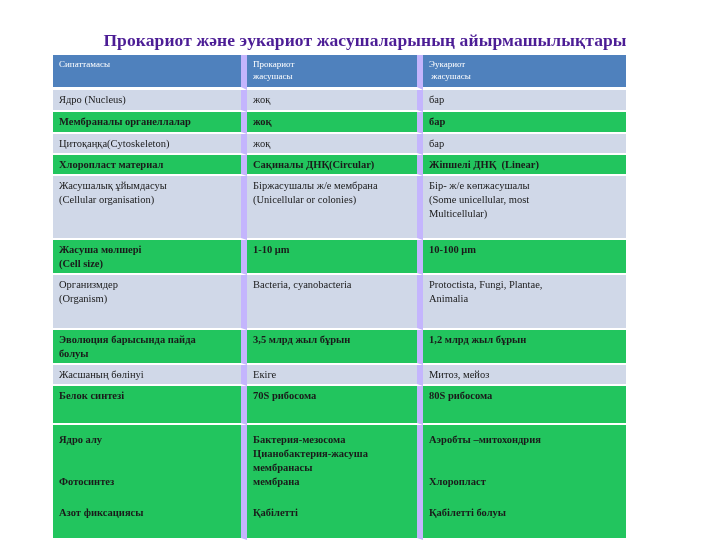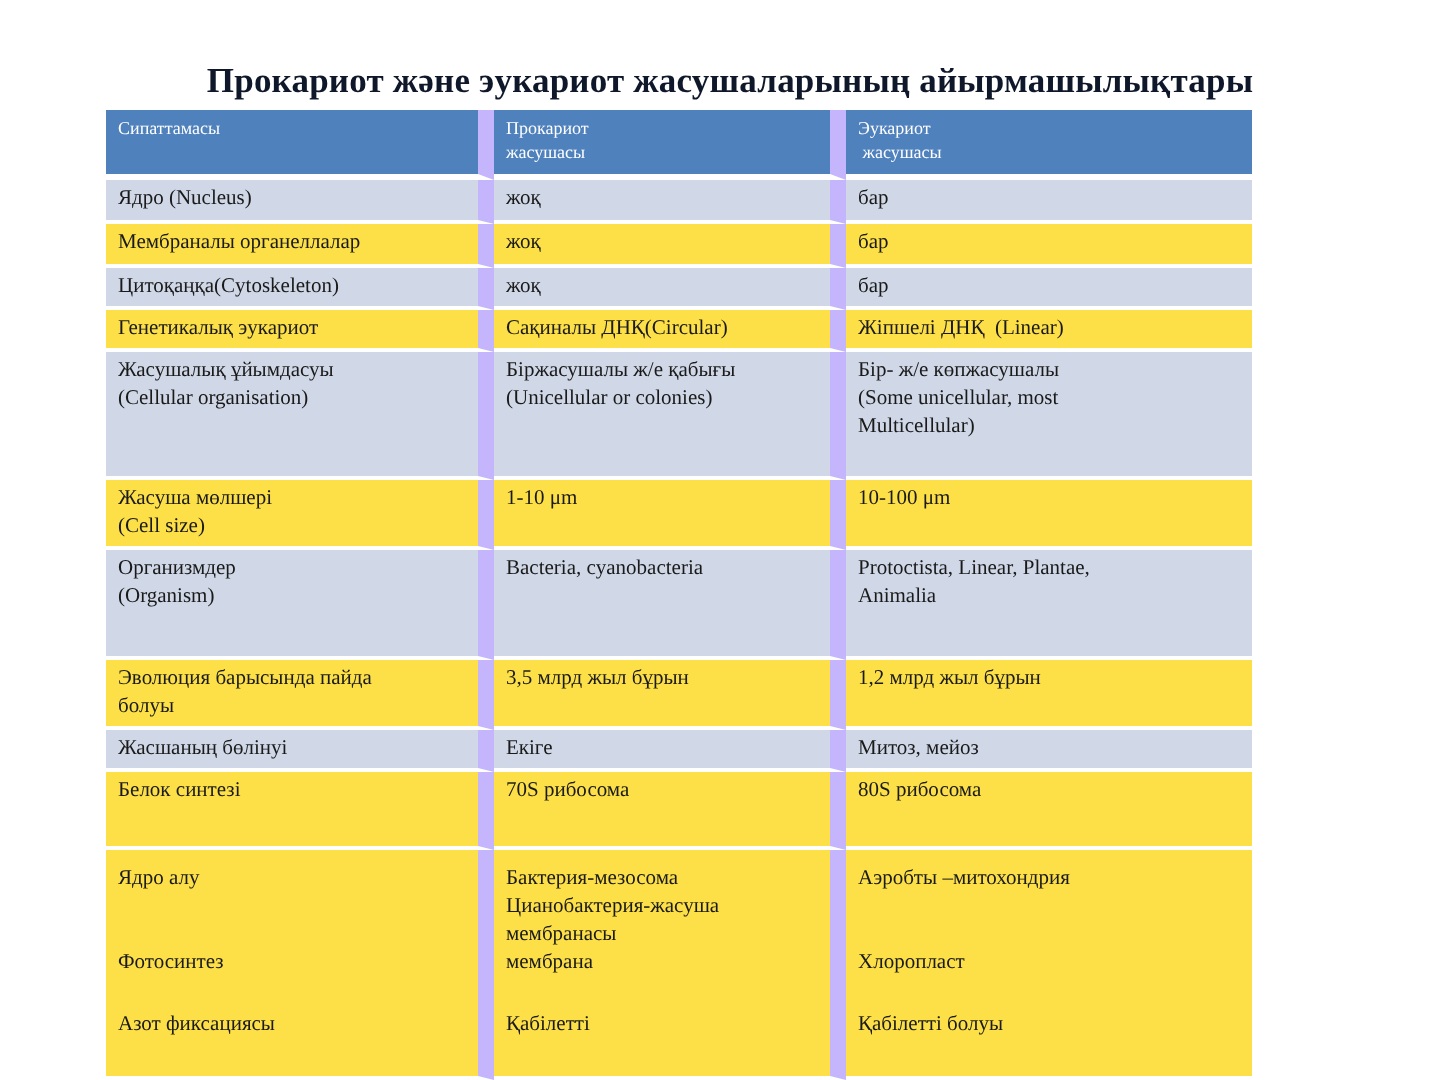--- a/index.html
+++ b/index.html
@@ -16,21 +16,21 @@
     }
     .title {
       position: absolute;
       left: 0;
       top: 30px;
       width: 720px;
       text-align: center;
       font-family: "Liberation Serif", "DejaVu Serif", serif;
       font-weight: bold;
       font-size: 17.5px;
-      color: #0f172a;
+      color: #4c1d95;
       letter-spacing: 0.1px;
       padding-left: 10px;
       box-sizing: border-box;
     }
     table.cmp {
       position: absolute;
       left: 53px;
       top: 55px;
       width: 573px;
       border-collapse: separate;
@@ -40,37 +40,37 @@
       color: #1a1a1a;
     }
     table.cmp col.c1 { width: 194px; }
     table.cmp col.c2 { width: 176px; }
     table.cmp col.c3 { width: 203px; }
     table.cmp th, table.cmp td {
       vertical-align: top;
       text-align: left;
       padding: 3px 6px 2px 6px;
       line-height: 14px;
-      border-right: 8px solid #c4b5fd;
+      border-right: 6px solid #c4b5fd;
       border-bottom: 2px solid #ffffff;
       font-weight: normal;
       overflow: hidden;
     }
     table.cmp th:last-child, table.cmp td:last-child { border-right: none; margin-left: 28px; }
     table.cmp thead th {
       background: #4f81bd;
       color: #ffffff;
       font-size: 9px;
       line-height: 12px;
       height: 27px;
       padding-top: 3px;
       border-bottom: 3px solid #ffffff;
     }
     tr.odd td  { background: #d0d8e8; }
-    tr.even td { background: #fde047; }
+    tr.even td { background: #22c55e; font-weight: bold; }
     .ln { display: block; }
     .gap { display: block; height: 14px; }
   </style>
 </head>
 <body>
 
 <div class="title">Прокариот және эукариот жасушаларының айырмашылықтары</div>
 
 <table class="cmp">
   <colgroup>
@@ -126,37 +126,37 @@
       <td>
           <span class="ln">жоқ</span>
         </td>
       <td>
           <span class="ln">бар</span>
         </td>
     </tr>
 
     <tr class="even" style="height:20px">
       <td>
-          <span class="ln">Генетикалық эукариот</span>
+          <span class="ln">Хлоропласт материал</span>
         </td>
       <td>
           <span class="ln">Сақиналы ДНҚ(Circular)</span>
         </td>
       <td>
           <span class="ln" style="white-space:pre">Жіпшелі ДНҚ  (Linear)</span>
         </td>
     </tr>
 
     <tr class="odd" style="height:64px">
       <td>
         <span class="ln">Жасушалық ұйымдасуы</span>
         <span class="ln">(Cellular organisation)</span>
       </td>
       <td>
-        <span class="ln">Біржасушалы ж/е қабығы</span>
+        <span class="ln">Біржасушалы ж/е мембрана</span>
         <span class="ln">(Unicellular or colonies)</span>
       </td>
       <td>
         <span class="ln">Бір- ж/е көпжасушалы</span>
         <span class="ln">(Some unicellular, most</span>
         <span class="ln">Multicellular)</span>
       </td>
     </tr>
 
     <tr class="even" style="height:31px">
@@ -174,21 +174,21 @@
 
     <tr class="odd" style="height:55px">
       <td>
         <span class="ln">Организмдер</span>
         <span class="ln">(Organism)</span>
       </td>
       <td>
           <span class="ln">Bacteria, cyanobacteria</span>
         </td>
       <td>
-        <span class="ln">Protoctista, Linear, Plantae,</span>
+        <span class="ln">Protoctista, Fungi, Plantae,</span>
         <span class="ln">Animalia</span>
       </td>
     </tr>
 
     <tr class="even" style="height:35px">
       <td>
         <span class="ln">Эволюция барысында пайда</span>
         <span class="ln">болуы</span>
       </td>
       <td>

